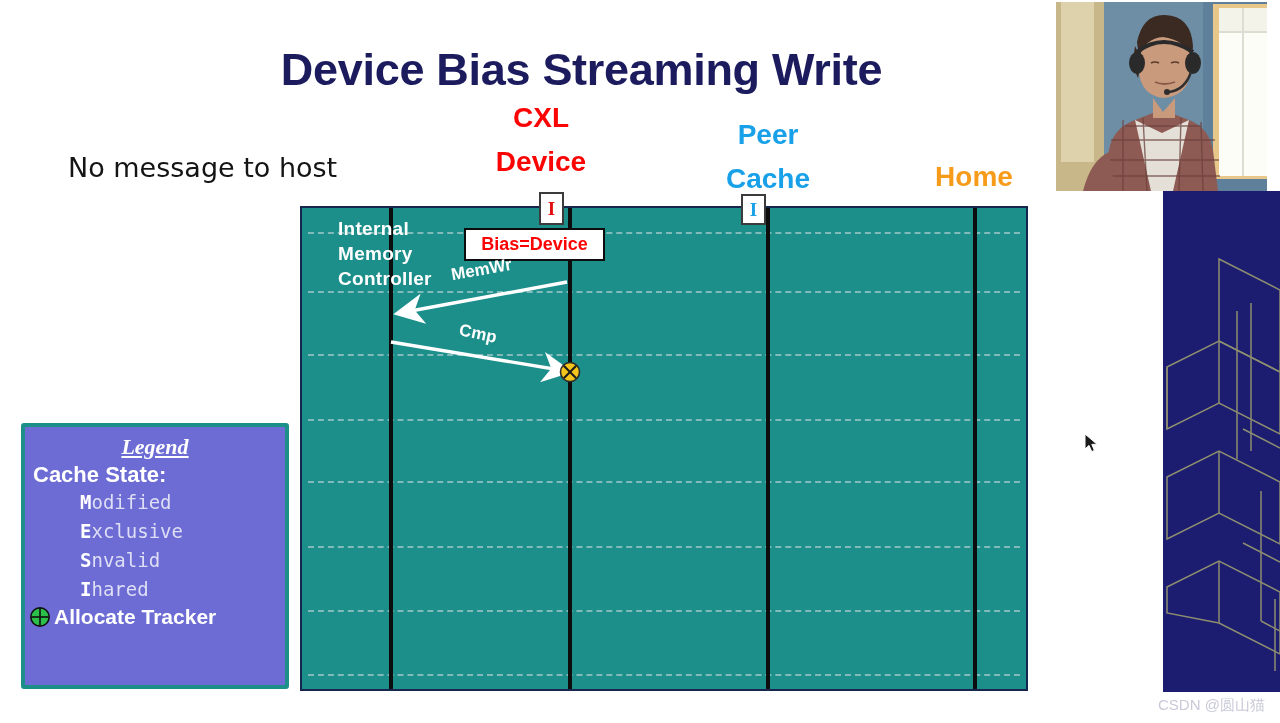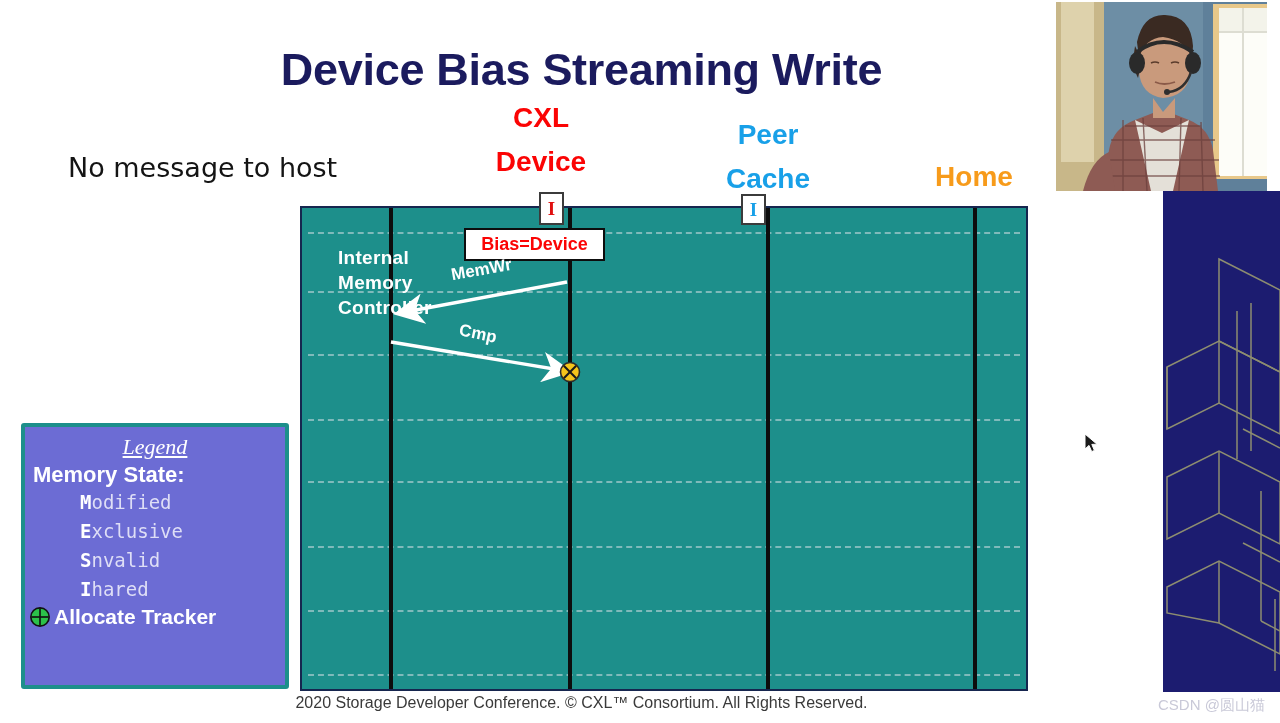--- a/index.html
+++ b/index.html
@@ -113,21 +113,20 @@
 
   
   #imc-label {
     position: absolute;
     left: 36px; top: 8px;
     font-size: 19px;
     font-weight: bold;
     color: #ffffff;
     line-height: 25px;
     letter-spacing: 0.3px;
-    margin-top: 29px;
   }
 
   
   #bias-box {
     position: absolute;
     left: 464px; top: 228px;
     width: 141px; height: 33px;
     background: #ffffff;
     border: 2px solid #0d0d0d;
     box-sizing: border-box;
@@ -181,21 +180,21 @@
     background: #6c6cd4;
     border: 4px solid #1d8f8b;
     box-sizing: border-box;
     border-radius: 3px;
   }
   #legend-title {
     text-align: center;
     margin-top: 7px;
     font-size: 22px;
     font-style: italic;
-    font-weight: normal;
+    font-weight: bold;
     color: #ffffff;
     text-decoration: underline;
     font-family: "Liberation Serif", serif;
   }
   #legend-subtitle {
     margin-top: 2px;
     margin-left: 8px;
     font-size: 22px;
     font-weight: bold;
     color: #ffffff;
@@ -308,21 +307,21 @@
       <line x1="563.8" y1="365.8" x2="576.2" y2="378.2" stroke="#1a1a1a" stroke-width="2"></line>
       <line x1="576.2" y1="365.8" x2="563.8" y2="378.2" stroke="#1a1a1a" stroke-width="2"></line>
     </g>
   </svg>
 
   <div class="msg-label" id="label-memwr">MemWr</div>
   <div class="msg-label" id="label-cmp">Cmp</div>
 
   <div id="legend">
     <div id="legend-title">Legend</div>
-    <div id="legend-subtitle">Memory State:</div>
+    <div id="legend-subtitle">Cache State:</div>
 
     <div class="legend-state">
       <b>M</b><span>odified</span>
     </div>
     <div class="legend-state">
       <b>E</b><span>xclusive</span>
     </div>
     <div class="legend-state">
       <b>S</b><span>nvalid</span>
     </div>
@@ -334,21 +333,20 @@
       <svg class="tracker-glyph" viewBox="0 0 24 24">
         <circle cx="12" cy="12" r="10" fill="#2cc04a" stroke="#121212" stroke-width="1.8"></circle>
         <line x1="12" y1="2.5" x2="12" y2="21.5" stroke="#121212" stroke-width="1.8"></line>
         <line x1="2.5" y1="12" x2="21.5" y2="12" stroke="#121212" stroke-width="1.8"></line>
       </svg>
       <span>Allocate Tracker</span>
     </div>
 
   </div>
 
-  <div id="footer">2020 Storage Developer Conference. © CXL™ Consortium.  All Rights Reserved.</div>
 </div>
 
 <div id="side-panel">
   <svg width="117" height="501" viewBox="0 0 117 501">
     <g stroke="#8d8d70" stroke-width="1.5" fill="none">
       <path d="M4 176 L56 150 L117 181 L117 243 L56 212 L4 238 Z"></path>
       <path d="M56 150 L56 212"></path>
       <path d="M4 176 L4 238"></path>
       <path d="M56 68 L117 99 L117 181 L56 150 Z"></path>
       <path d="M4 286 L56 260 L117 291 L117 353 L56 322 L4 348 Z"></path>

